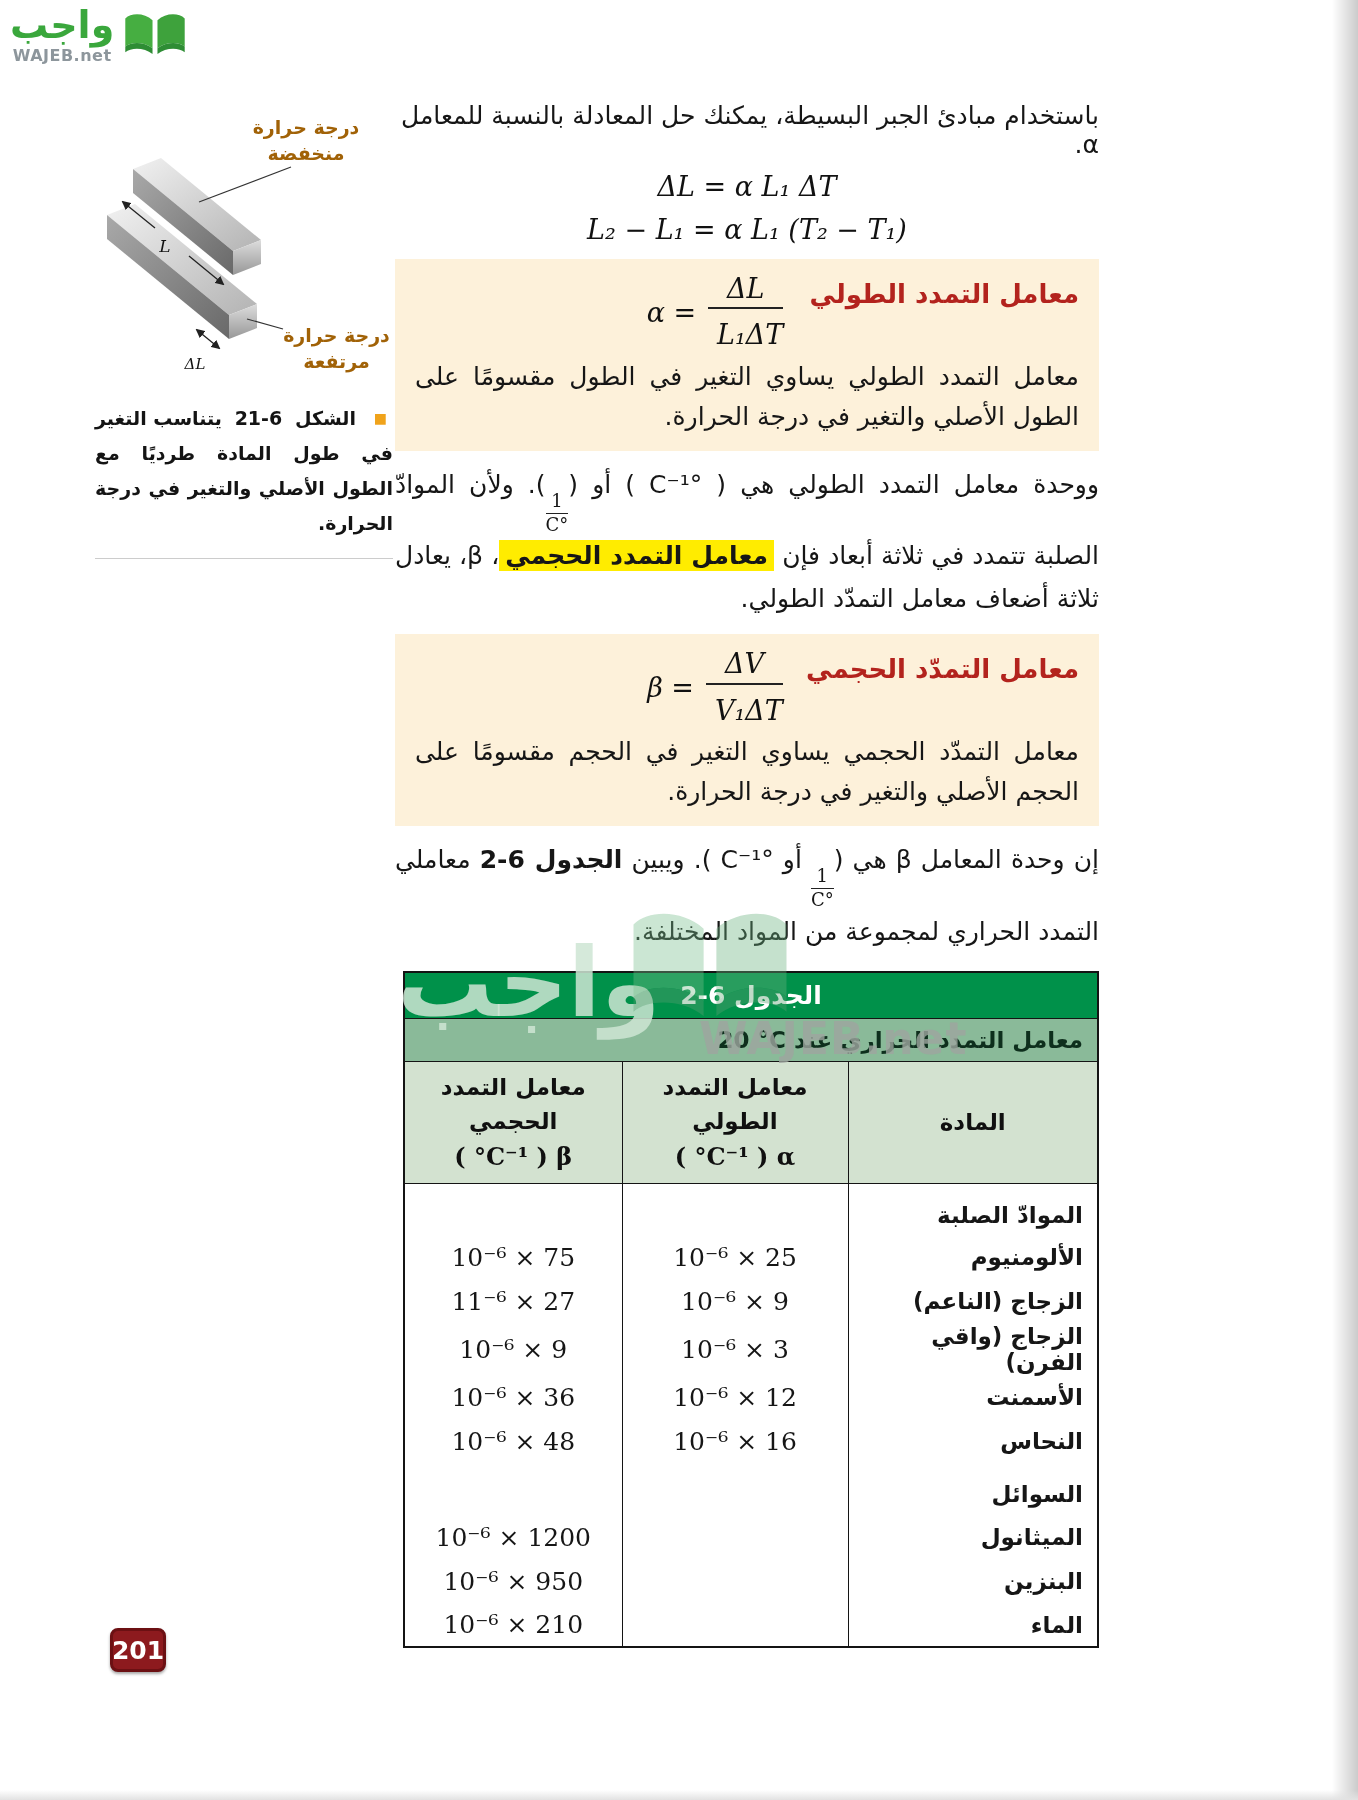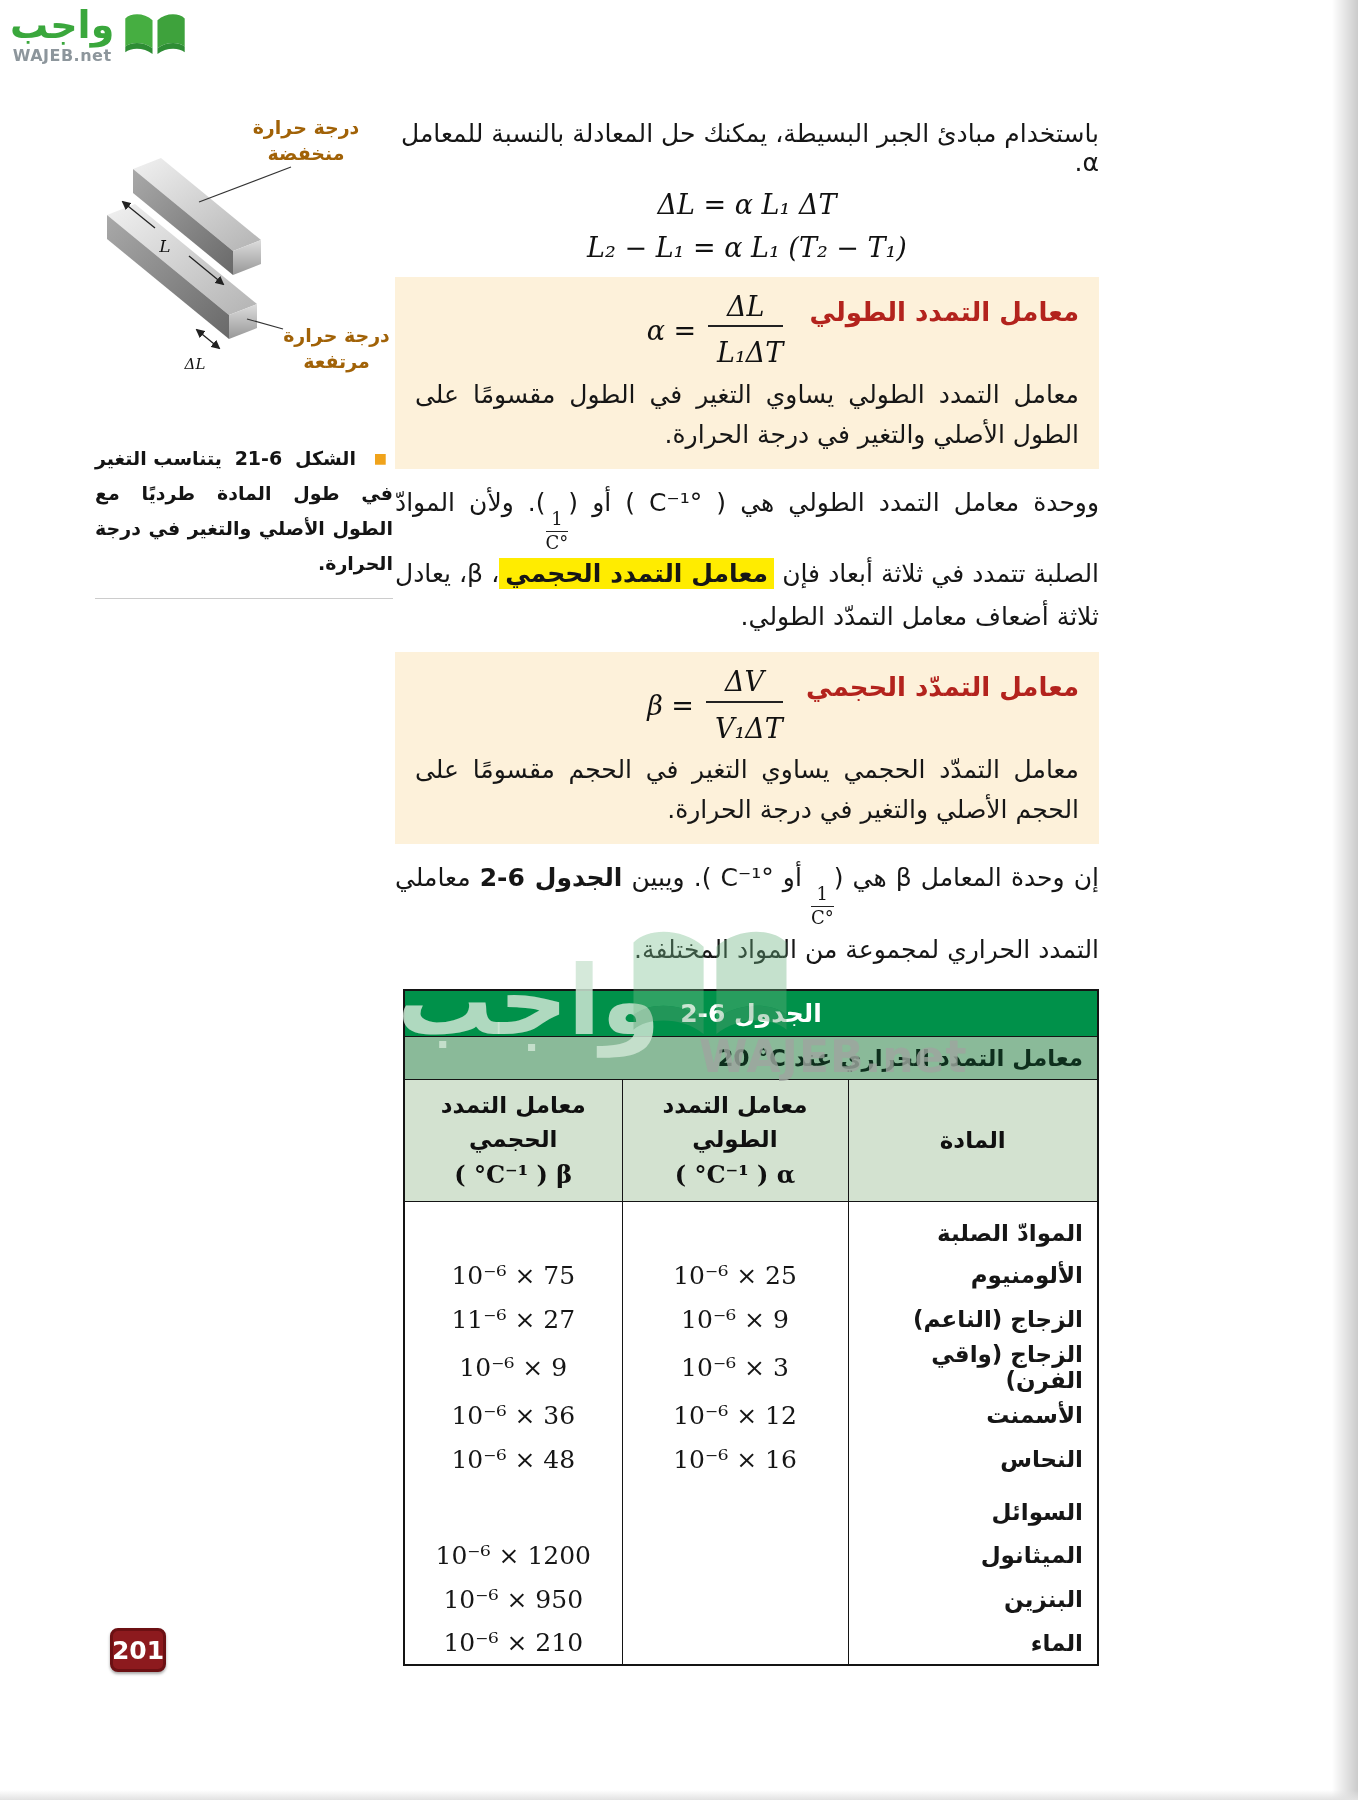--- a/index.html
+++ b/index.html
@@ -16,27 +16,27 @@
   .logo-ar { font-size:38px; font-weight:bold; color:#3aa73c; line-height:1.05; }
   .logo-site { font-size:16px; font-weight:bold; color:#8d969c; letter-spacing:.5px; }
 
   
   .sidebar { position:absolute; left:95px; top:115px; width:300px; height:420px; }
   .fig-canvas { position:absolute; left:0; top:42px; }
   .fig-label { position:absolute; font-weight:bold; font-size:19px; line-height:1.35; text-align:center; direction:rtl; color:#a16207; }
   .fig-label-low { left:122px; top:0; width:178px; }
   .fig-label-high { left:183px; top:208px; width:117px; }
   .fig-caption { position:absolute; top:286px; left:0; width:298px; direction:rtl; font-size:19px; font-weight:bold;
-    line-height:1.85; text-align:justify; border-bottom:1px solid #cccccc; padding-bottom:16px; color:#141414;margin-top:40px; }
+    line-height:1.85; text-align:justify; border-bottom:1px solid #cccccc; padding-bottom:16px; color:#141414; }
   .cap-marker { color:#f0a31b; font-size:14px; vertical-align:2px; margin-left:5px; }
   .ltr { direction:ltr; unicode-bidi:isolate; }
 
   
   .main { position:absolute; left:395px; top:95px; width:704px; direction:rtl; }
-  .intro { font-size:25px; margin-top:24px; text-align:right; }
+  .intro { font-size:25px; margin-top:6px; text-align:right; }
   .equation { direction:ltr; text-align:center; font-family:"DejaVu Serif","DejaVu Sans",serif; font-style:italic;
     font-size:27px; margin-top:12px; color:#111; }
   .defbox { background:#fdf1da; margin-top:14px; padding:12px 20px 14px; position:relative; }
   .defbox-head { position:relative; min-height:78px; }
   .defbox-title { color:#b3231d; font-weight:bold; font-size:26px; padding-top:8px; }
   .defbox-eq { position:absolute; left:180px; top:2px; width:240px; direction:ltr; display:flex; justify-content:center;
     align-items:center; gap:12px; font-family:"DejaVu Serif","DejaVu Sans",serif; font-size:27px; font-style:italic; color:#111; }
   .frac { display:inline-flex; flex-direction:column; text-align:center; line-height:1.2; }
   .frac .fn { border-bottom:2px solid #222; padding:0 10px 2px; }
   .frac .fd { padding-top:10px;margin-left:9px; }

